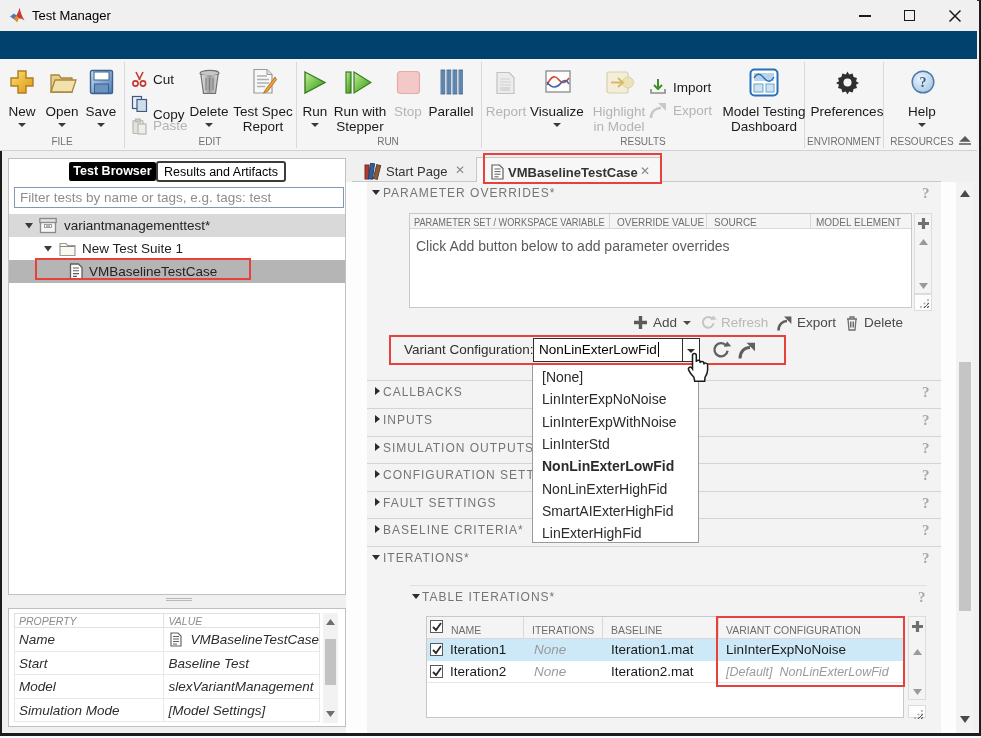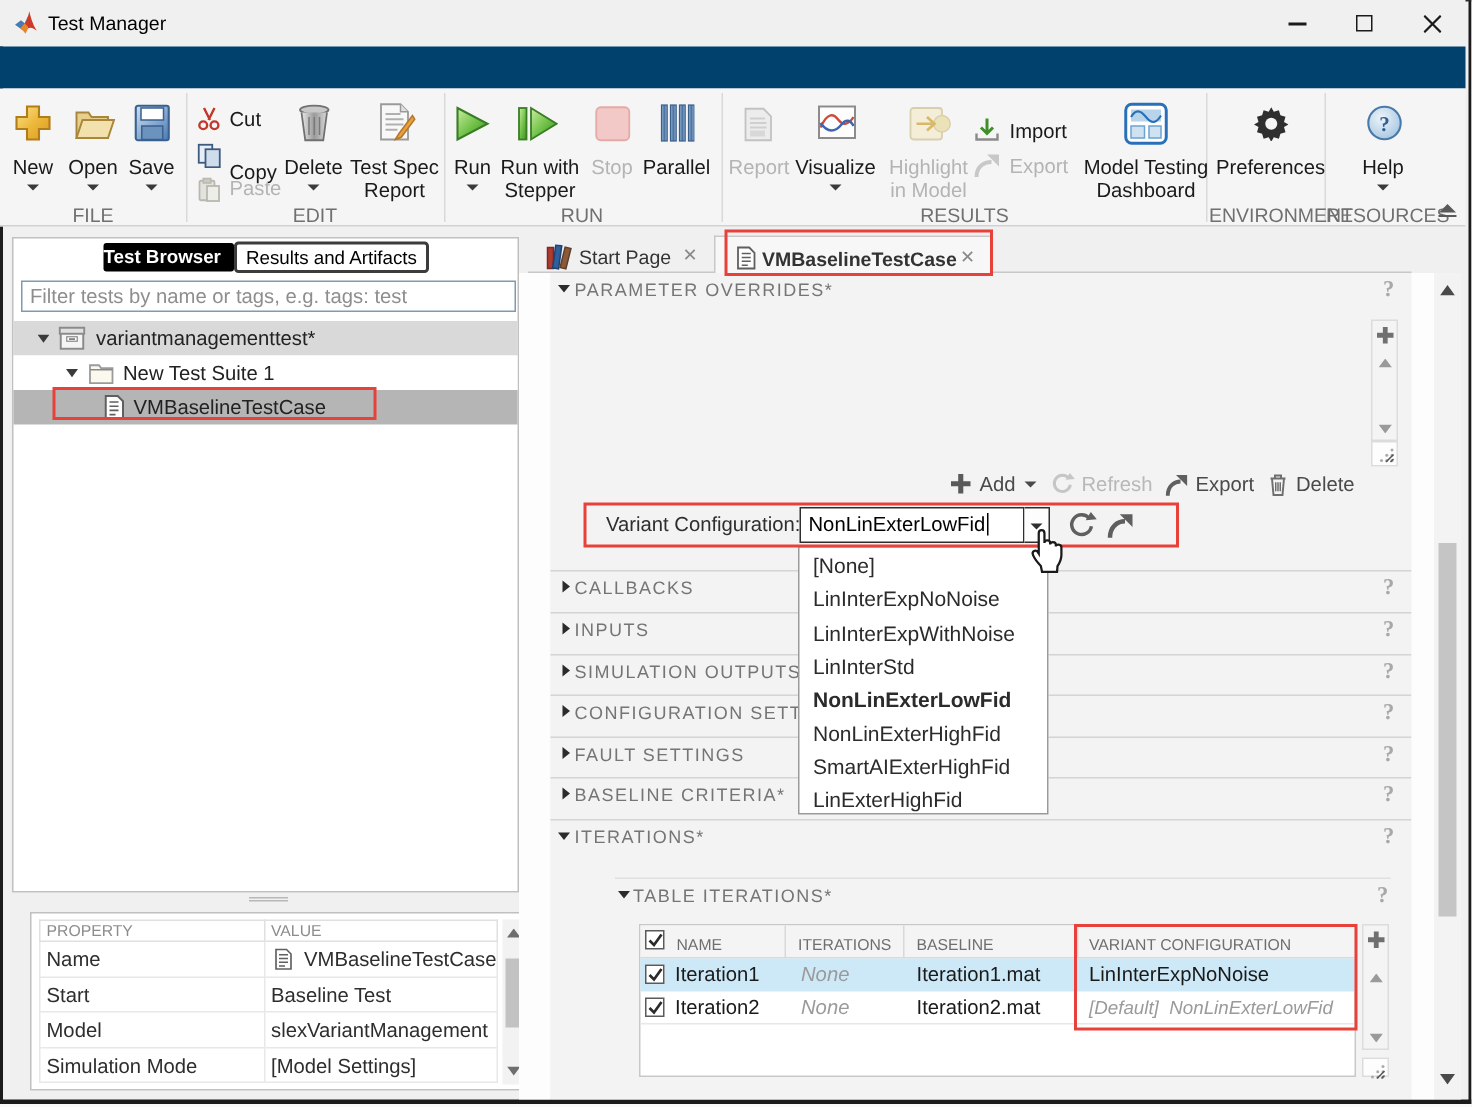--- a/index.html
+++ b/index.html
@@ -10,28 +10,28 @@
 #below { position:absolute; left:0; top:736px; width:981px; height:2px; background:#fafafa; }
 
 #titlebar { position:absolute; left:0; top:0; width:977px; height:31px; background:#f0f0f0; }
 #titletext { position:absolute; left:32px; top:8px; font-size:13px; color:#000; }
 
 #ribbon { position:absolute; left:0; top:31px; width:977px; height:28px; background:#01416e; }
 #teststab { position:absolute; left:5px; top:31px; width:100px; height:28px; background:#f5f5f5; color:#333; font-size:12px; letter-spacing:0.6px; text-align:center; line-height:28px;margin-top:37px; }
 
 #toolbar { position:absolute; left:0; top:59px; width:977px; height:92px; background:#f5f5f6; border-bottom:1px solid #d1d1d1; }
 .vsep { position:absolute; top:3px; height:86px; width:1px; background:#d9d9d9; }
-.glabel { position:absolute; top:77px; font-size:13px; color:#707070; text-align:center; }
+.glabel { position:absolute; top:77px; font-size:10px; color:#707070; text-align:center; }
 .tlabel { position:absolute; font-size:13.5px; color:#1a1a1a; text-align:center; }
 .tlabel.dis { color:#b4b4b4; }
 .darr { position:absolute; width:0; height:0; border-left:4px solid transparent; border-right:4px solid transparent; border-top:4px solid #3a3a3a; }
 
 #lpanel { position:absolute; left:8px; top:158px; width:338px; height:437px; background:#fff; border:1px solid #c0c0c0; }
-#ppanel { position:absolute; left:20px; top:608px; width:338px; height:119px; background:#fff; border:1px solid #c0c0c0; }
-#tabTB { position:absolute; left:60px; top:3px; width:87px; height:19px; background:#000; color:#fff; font-weight:bold; font-size:12.5px; text-align:left; line-height:19px; border-radius:2px; }
+#ppanel { position:absolute; left:8px; top:608px; width:338px; height:119px; background:#fff; border:1px solid #c0c0c0;font-style:italic; }
+#tabTB { position:absolute; left:60px; top:3px; width:87px; height:19px; background:#000; color:#fff; font-weight:bold; font-size:12.5px; text-align:center; line-height:19px; border-radius:2px; }
 #tabRA { position:absolute; left:147px; top:2px; width:130px; height:21px; background:#fff; color:#000; font-size:12.5px; text-align:center; line-height:18px; border:2px solid #3c3c3c; border-radius:3px; }
 #filter { position:absolute; left:5px; top:28px; width:330px; height:21px; background:#fff; border:1px solid #7e9ab5; font-size:13.5px; color:#8e8e8e; line-height:20px; padding-left:5px; }
 .trow { position:absolute; left:0; width:336px; height:23px; font-size:13.5px; color:#222; line-height:23px; }
 
 #dtabs { position:absolute; left:352px; top:153px; width:589px; height:29px; border-bottom:1px solid #c8c8c8; }
 .dtab { position:absolute; top:4px; height:29px; font-size:13px; color:#333; }
 
 #main { position:absolute; left:367px; top:182px; width:574px; height:551px; background:#f3f3f3; }
 .sech { position:absolute; left:0; width:574px; height:28px; border-top:1px solid #d4d4d4; }
 .sect { position:absolute; left:16px; top:4px; font-size:12px; letter-spacing:1px; color:#757575; }
@@ -351,20 +351,32 @@
   </div>
 </div>
 <div class="abs" style="left:346px;top:182px;width:21px;height:551px;background:#fdfdfd"></div>
 <div id="main">
 
   <div class="sech" style="top:0;border-top:none">
     <div class="tri-d"></div>
       <div class="sect">PARAMETER OVERRIDES*</div>
       <div class="qm">?</div>
   </div>
+  <div class="abs" style="left:42px;top:31px;width:503px;height:95px;background:#fff;border:1px solid #c8c8c8">
+    <div class="abs" style="left:0;top:0;width:501px;height:15px;background:#f4f4f4;border-bottom:1px solid #d8d8d8;font-size:10px;color:#6e6e6e;white-space:nowrap">
+      <span class="abs" style="left:4px;top:3px;transform:scaleX(0.92);transform-origin:left">PARAMETER SET / WORKSPACE VARIABLE</span>
+      <div class="abs" style="left:199px;top:0;width:1px;height:15px;background:#d8d8d8"></div>
+      <span class="abs" style="left:207px;top:3px">OVERRIDE VALUE</span>
+      <div class="abs" style="left:296px;top:0;width:1px;height:15px;background:#d8d8d8"></div>
+      <span class="abs" style="left:304px;top:3px">SOURCE</span>
+      <div class="abs" style="left:400px;top:0;width:1px;height:15px;background:#d8d8d8"></div>
+      <span class="abs" style="left:406px;top:3px">MODEL ELEMENT</span>
+    </div>
+    <div class="abs" style="left:6px;top:24px;font-size:14px;color:#5a5a5a">Click Add button below to add parameter overrides</div>
+  </div>
   <div class="abs" style="left:547px;top:31px;width:18px;height:81px;background:#f4f4f4;border:1px solid #dcdcdc">
     <svg class="abs" style="left:2px;top:3px" width="13" height="13" viewBox="0 0 13 13">
         <path d="M6.5 1 v11 M1 6.5 h11" stroke="#707070" stroke-width="3.2"></path>
       </svg>
     <svg class="abs" style="left:4px;top:25px" width="9" height="6" viewBox="0 0 9 6">
         <path d="M0 6 h9 L4.5 0 Z" fill="#9a9a9a"></path>
       </svg>
     <svg class="abs" style="left:4px;top:69px" width="9" height="6" viewBox="0 0 9 6">
         <path d="M0 0 h9 L4.5 6 Z" fill="#9a9a9a"></path>
       </svg>

